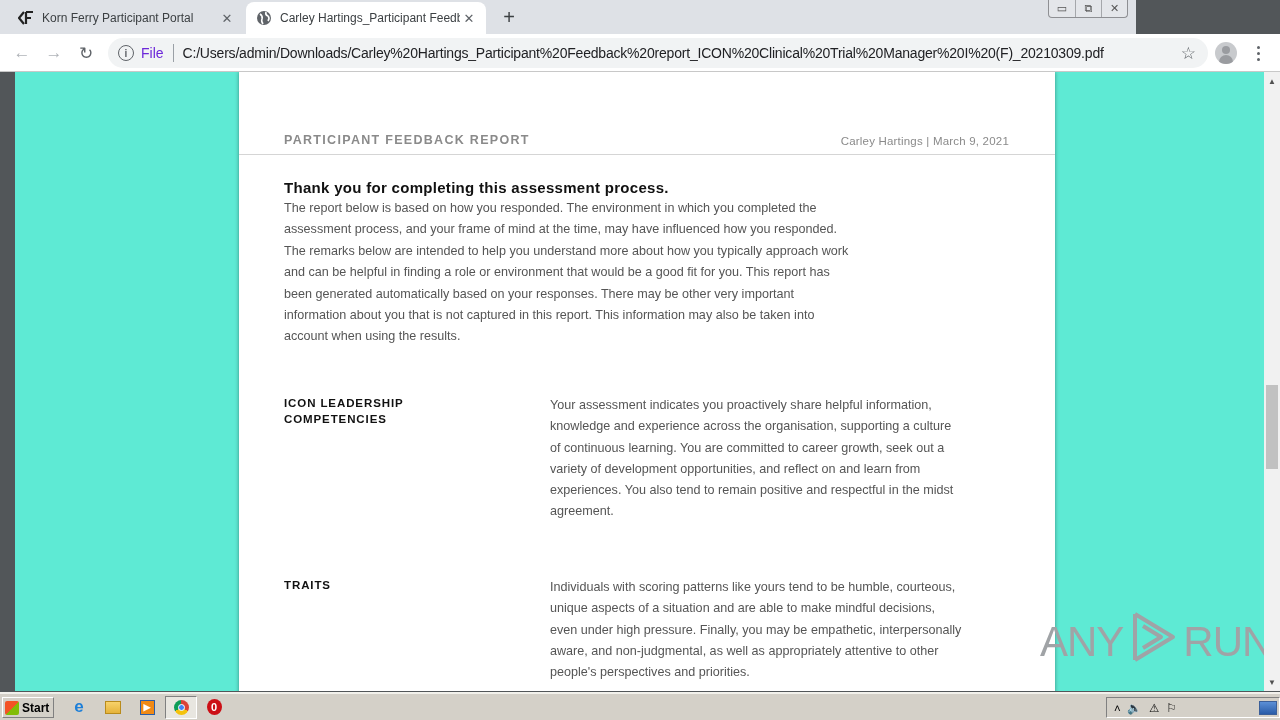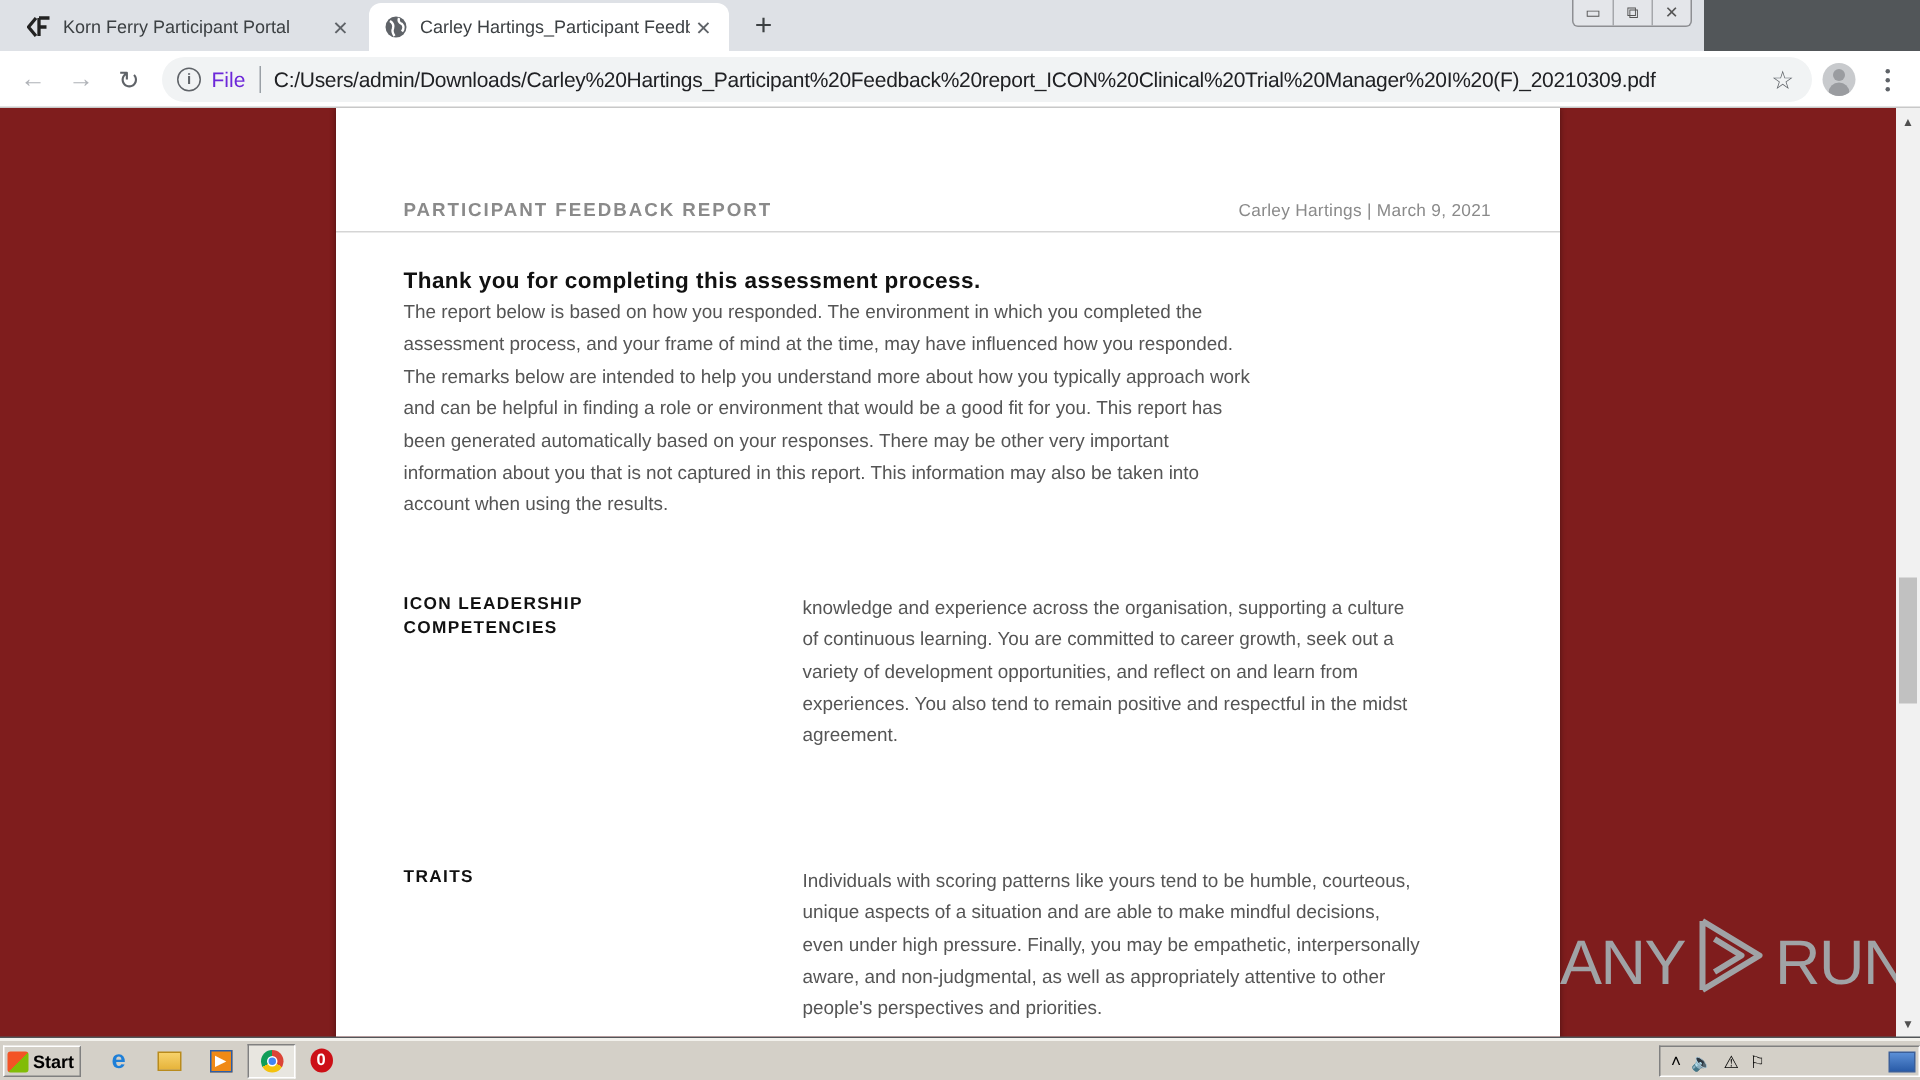--- a/index.html
+++ b/index.html
@@ -28,21 +28,21 @@
   .omnibox .sep { margin: 0 9px; width: 1px; height: 18px; background: #9aa0a6; }
   .omnibox .url { white-space: nowrap; letter-spacing: -0.2px; }
   .omnibox .star { position: absolute; right: 12px; font-size: 17px; color: #5f6368; }
   .avatar { position: absolute; left: 1215px; top: 8px; width: 22px; height: 22px; border-radius: 50%; background: #c8cacd; display: flex; align-items: flex-end; justify-content: center; overflow: hidden; }
   .avatar .head { position: absolute; top: 4px; left: 7px; width: 8px; height: 8px; border-radius: 50%; background: #9a9ca0; }
   .avatar .body { position: absolute; top: 13px; left: 4px; width: 14px; height: 10px; border-radius: 7px 7px 0 0; background: #9a9ca0; }
   .menu { position: absolute; left: 1252px; top: 8px; width: 12px; height: 22px; display: flex; flex-direction: column; align-items: center; justify-content: center; gap: 3px; }
   .menu span { width: 3px; height: 3px; background: #5f6368; border-radius: 50%; }
 
   
-  .viewer { position: absolute; left: 0; top: 72px; width: 1264px; height: 619px; background: #7f1d1d; overflow: hidden; }
+  .viewer { position: absolute; left: 15px; top: 72px; width: 1264px; height: 619px; background: #5eead4; overflow: hidden; }
   .page { position: absolute; left: 224px; top: 0; width: 816px; height: 640px; background: #fff; box-shadow: 0 0 4px rgba(0,0,0,0.4); }
   .hdr-left { position: absolute; left: 45px; top: 61px; font-size: 12.5px; font-weight: bold; letter-spacing: 1.3px; color: #8a8a8a; }
   .hdr-right { position: absolute; right: 46px; top: 63px; font-size: 11.5px; color: #8a8a8a; letter-spacing: 0.2px; }
   .hdr-line { position: absolute; left: 0; top: 82px; width: 816px; height: 1px; background: #d5d5d5; }
   .intro-title { position: absolute; left: 45px; top: 107px; font-size: 15px; font-weight: bold; color: #111; letter-spacing: 0.3px; }
   .intro-body { position: absolute; left: 45px; top: 126px; width: 640px; font-size: 12.6px; line-height: 21.4px; color: #555; }
   .sec-label { position: absolute; left: 45px; font-size: 11.5px; font-weight: bold; color: #111; letter-spacing: 0.9px; line-height: 16px; width: 200px; }
   .sec-body { position: absolute; left: 311px; width: 462px; font-size: 12.6px; line-height: 21.3px; color: #555; }
 
   
@@ -135,20 +135,21 @@
       <div>been generated automatically based on your responses. There may be other very important</div>
       <div>information about you that is not captured in this report. This information may also be taken into</div>
       <div>account when using the results.</div>
     </div>
 
     <div class="sec-label" style="top:323px">
       <div>ICON LEADERSHIP</div>
       <div>COMPETENCIES</div>
     </div>
     <div class="sec-body" style="top:323px">
+      <div>Your assessment indicates you proactively share helpful information,</div>
       <div>knowledge and experience across the organisation, supporting a culture</div>
       <div>of continuous learning. You are committed to career growth, seek out a</div>
       <div>variety of development opportunities, and reflect on and learn from</div>
       <div>experiences. You also tend to remain positive and respectful in the midst</div>
       <div>agreement.</div>
     </div>
 
     <div class="sec-label" style="top:505px">
       <div>TRAITS</div>
     </div>

